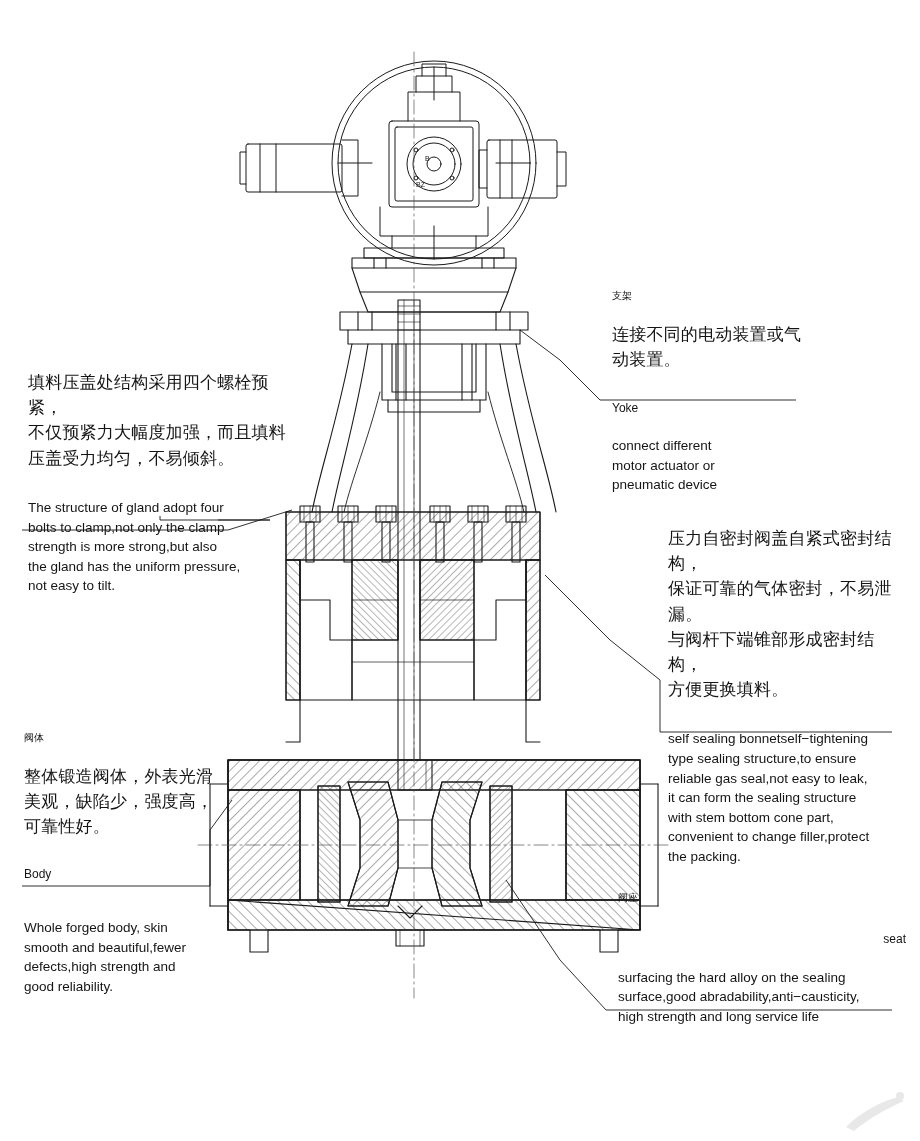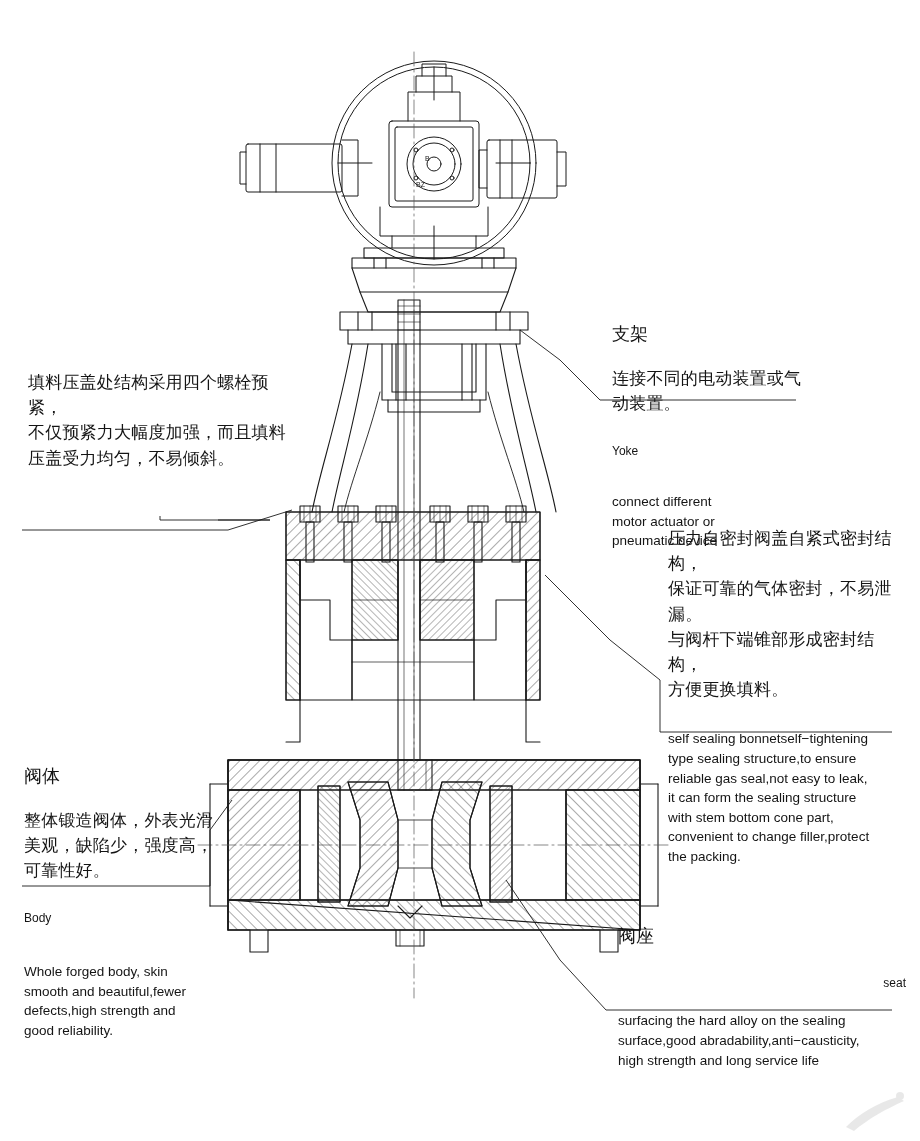--- a/index.html
+++ b/index.html
@@ -38,23 +38,22 @@
   .callout .en {
     display: block;
     margin-top: 7px;
     font-family: "Liberation Sans", sans-serif;
     font-size: 13.5px;
     line-height: 1.45;
   }
   .callout .title-cn {
     display: block;
     font-family: "DejaVu Sans", sans-serif;
-    font-size: 18px;
+    font-size: 10px;
     line-height: 1.48;
-    margin-top: 32px;
   }
   .callout .title-en {
     display: block;
     font-family: "Liberation Sans", sans-serif;
     font-size: 12px;
     line-height: 1.45;
   }
   svg.lines {
     position: absolute;
     left: 0; top: 0;
@@ -298,28 +297,33 @@
       <path d="M232 800 L210 830 L210 886 L22 886"></path>
 
       <path d="M506 880 L560 960 L606 1010 L892 1010"></path>
     </g>
   </svg>
 
   <div class="callout" style="left:28px; top:352px; width:270px;">
     <span class="cn">填料压盖处结构采用四个螺栓预紧，
 不仅预紧力大幅度加强，而且填料
 压盖受力均匀，不易倾斜。</span>
+    <span class="en">The structure of gland adopt four
+bolts to clamp,not only the clamp
+strength is more strong,but also
+the gland has the uniform pressure,
+not easy to tilt.</span>
   </div>
 
   <div class="callout" style="left:612px; top:270px; width:240px;">
     <span class="title-cn">支架</span>
     <span class="cn">连接不同的电动装置或气
 动装置。</span>
     <span class="title-en" style="margin-top:7px;">Yoke</span>
-    <span class="en" style="margin-top:12px;">connect different
+    <span class="en" style="margin-top:0;">connect different
 motor actuator or
 pneumatic device</span>
   </div>
 
   <div class="callout" style="left:668px; top:508px; width:238px;">
     <span class="cn">压力自密封阀盖自紧式密封结构，
 保证可靠的气体密封，不易泄漏。
 与阀杆下端锥部形成密封结构，
 方便更换填料。</span>
     <span class="en">self sealing bonnetself−tightening

